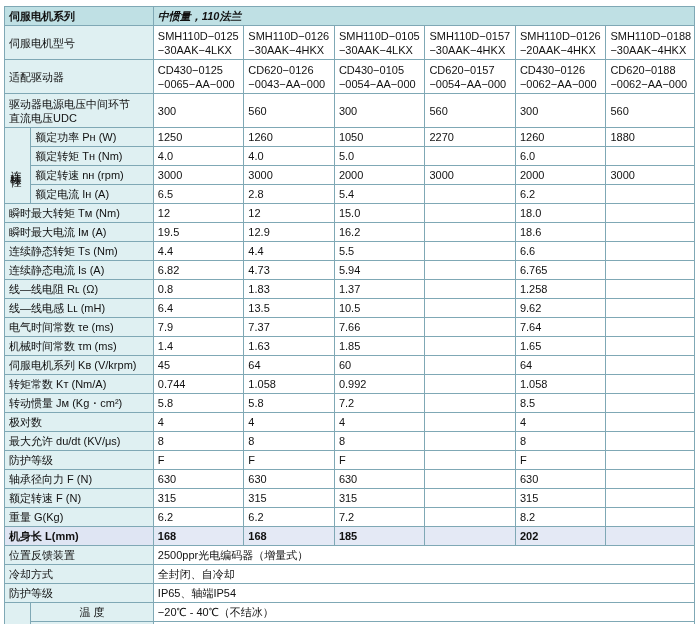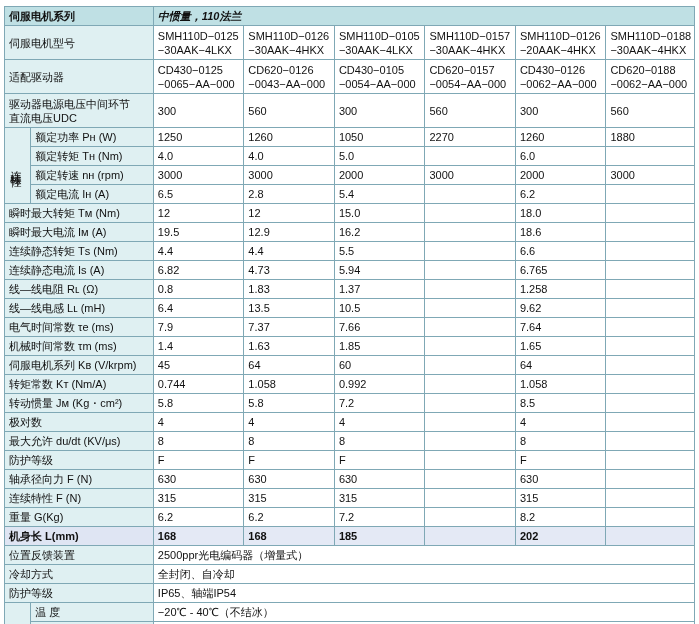--- a/index.html
+++ b/index.html
@@ -58,21 +58,21 @@
   .rowhl td.lbl { background: #dfe5f3; }
   .vert {
     writing-mode: vertical-rl;
     text-orientation: upright;
     letter-spacing: 2px;
     text-align: center;
     line-height: 14px;
     font-size: 11px;
     white-space: normal;
   }
-  .tc { text-align: left; }
+  .tc { text-align: center; }
   .small { font-size: 10px; }
   .twoline { white-space: normal; line-height: 13px; }
 </style>
 </head>
 <body>
 
 <div class="sheet">
   <table class="spec">
     <colgroup>
       <col style="width:26px">
@@ -290,21 +290,21 @@
     <tr>
       <td class="lbl" colspan="2">轴承径向力 F (N)</td>
       <td class="val">630</td>
       <td class="val">630</td>
       <td class="val">630</td>
       <td class="val"></td>
       <td class="val">630</td>
       <td class="val"></td>
     </tr>
     <tr>
-      <td class="lbl" colspan="2">连续特性 F (N)</td>
+      <td class="lbl" colspan="2">额定转速 F (N)</td>
       <td class="val">315</td>
       <td class="val">315</td>
       <td class="val">315</td>
       <td class="val"></td>
       <td class="val">315</td>
       <td class="val"></td>
     </tr>
     <tr>
       <td class="lbl" colspan="2">重量 G(Kg)</td>
       <td class="val">6.2</td>

